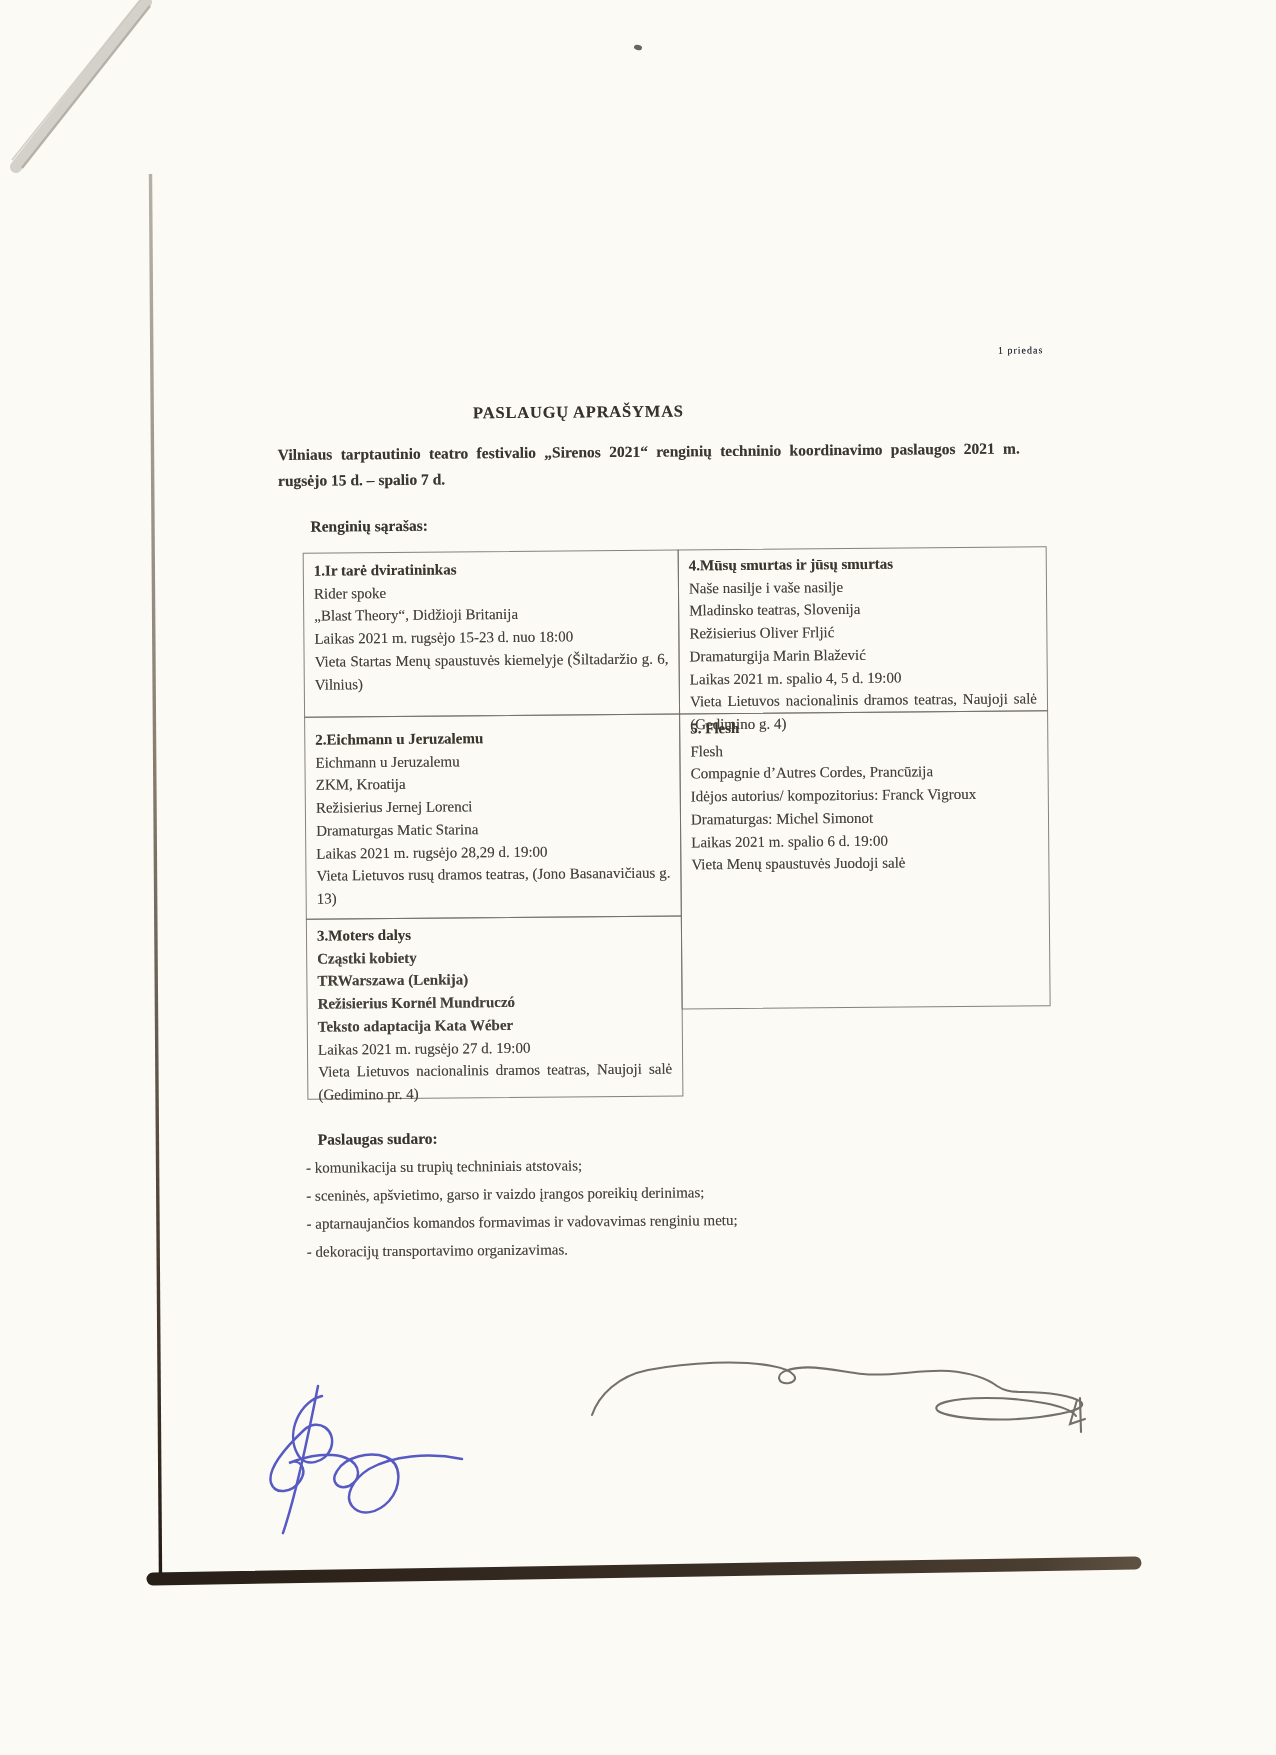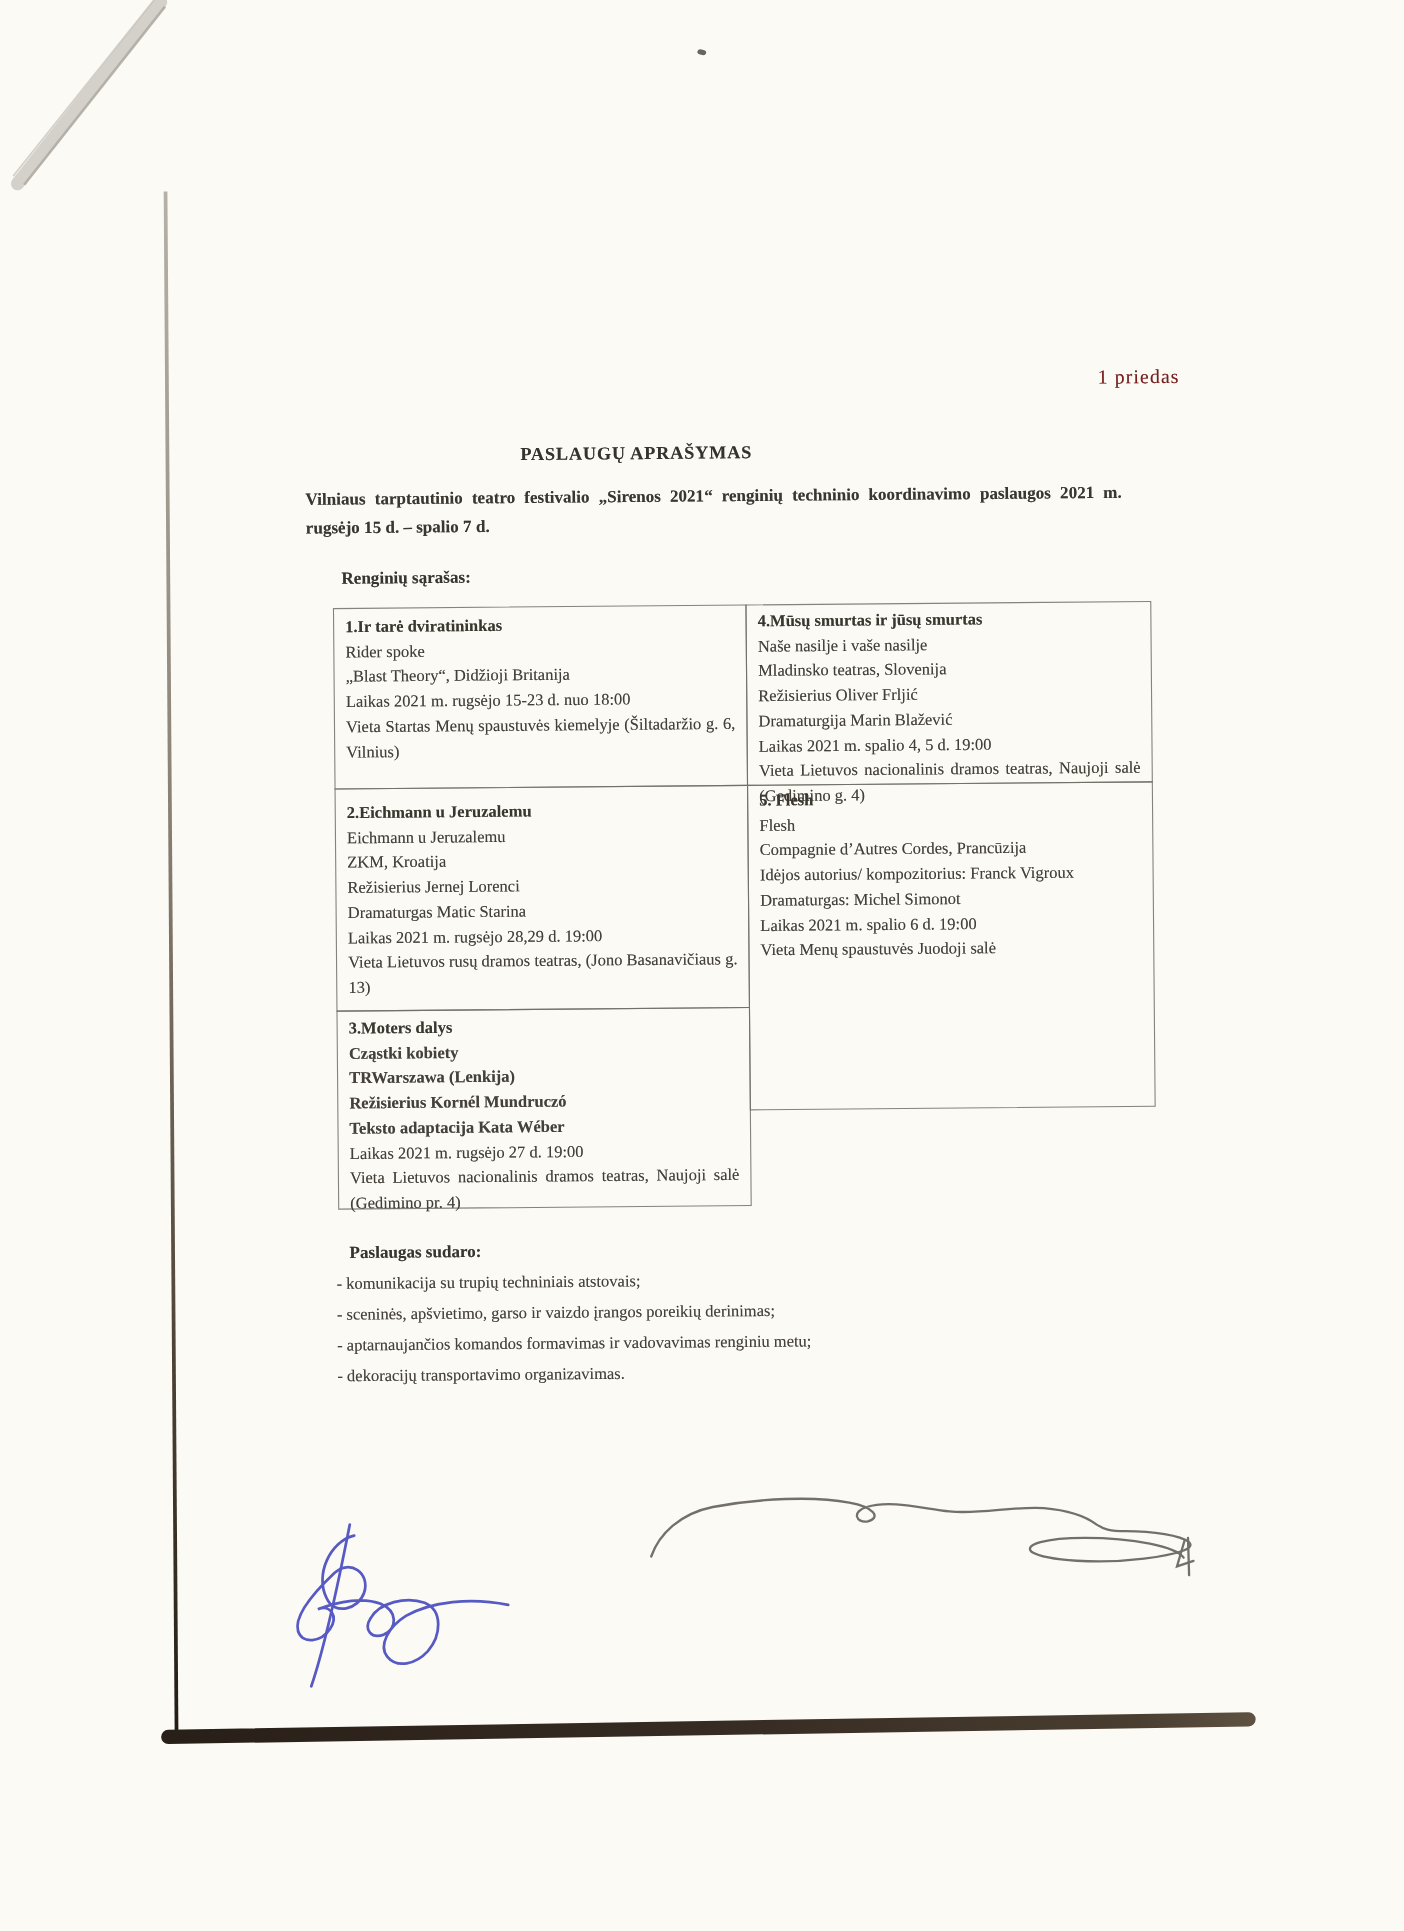--- a/index.html
+++ b/index.html
@@ -12,22 +12,22 @@
     position:relative;
   }
   .page{position:absolute;inset:0;}
   .tilt{
     position:absolute;inset:0;
     transform:rotate(-0.5deg);
     transform-origin:620px 820px;
   }
   .txt{ text-shadow:0 0 0.6px rgba(70,66,60,0.5); }
   .annotation{
-    position:absolute;left:1002px;top:336px;
-    font-size:18px;color:#7f1d1d;letter-spacing:1px;
+    position:absolute;left:1002px;top:348px;
+    font-size:10px;color:#0f172a;letter-spacing:1px;
   }
   .title{
     position:absolute;left:282px;top:402px;width:600px;margin:0;
     text-align:center;font-size:16.5px;font-weight:bold;
     letter-spacing:0.8px;color:#36332d;
   }
   .intro{
     position:absolute;left:281px;top:439px;width:742px;margin:0;
     font-size:15.5px;font-weight:bold;line-height:26px;
     text-align:justify;color:#3a3731;

